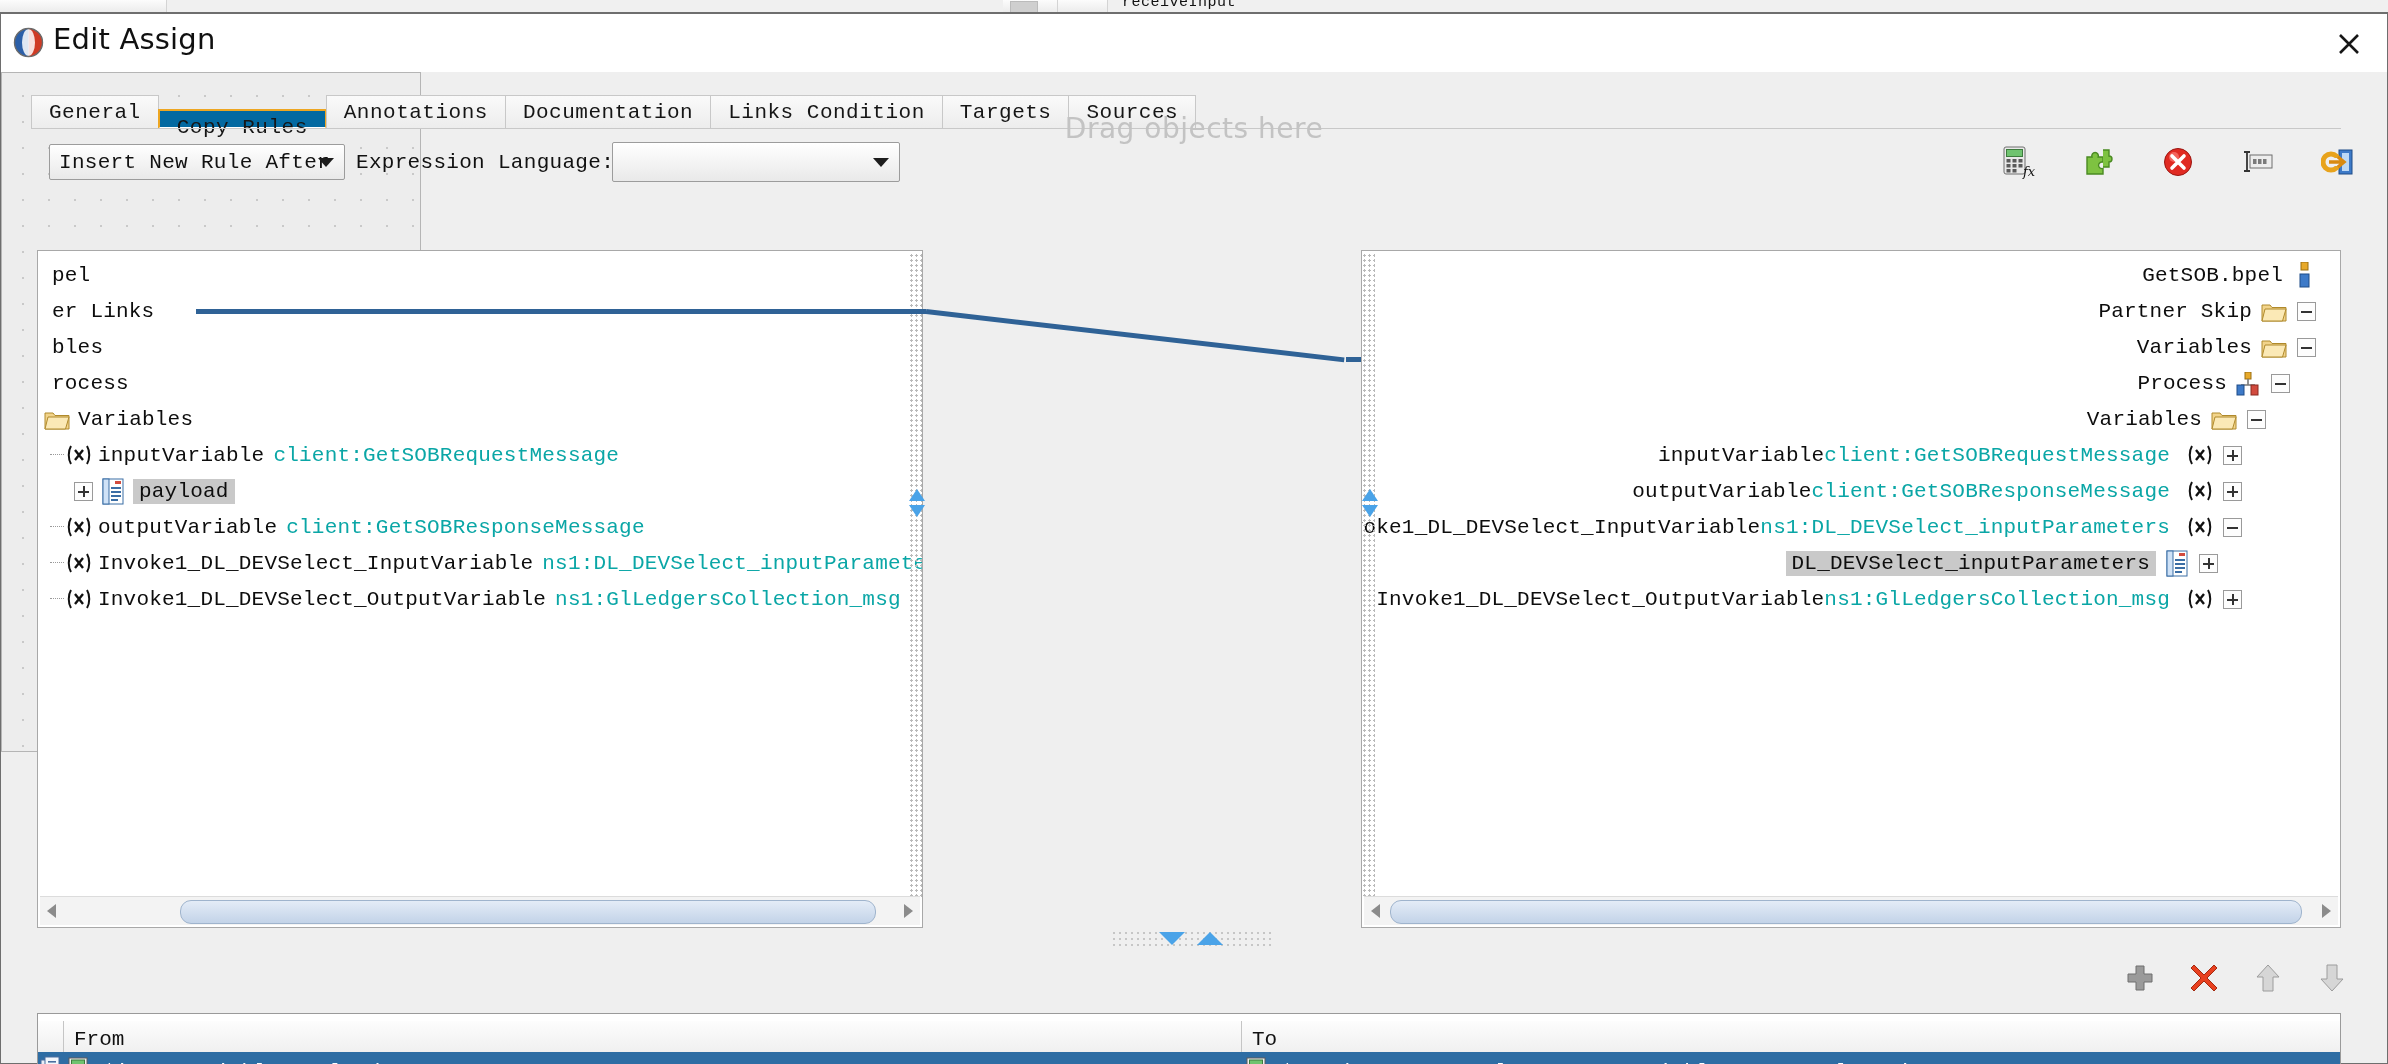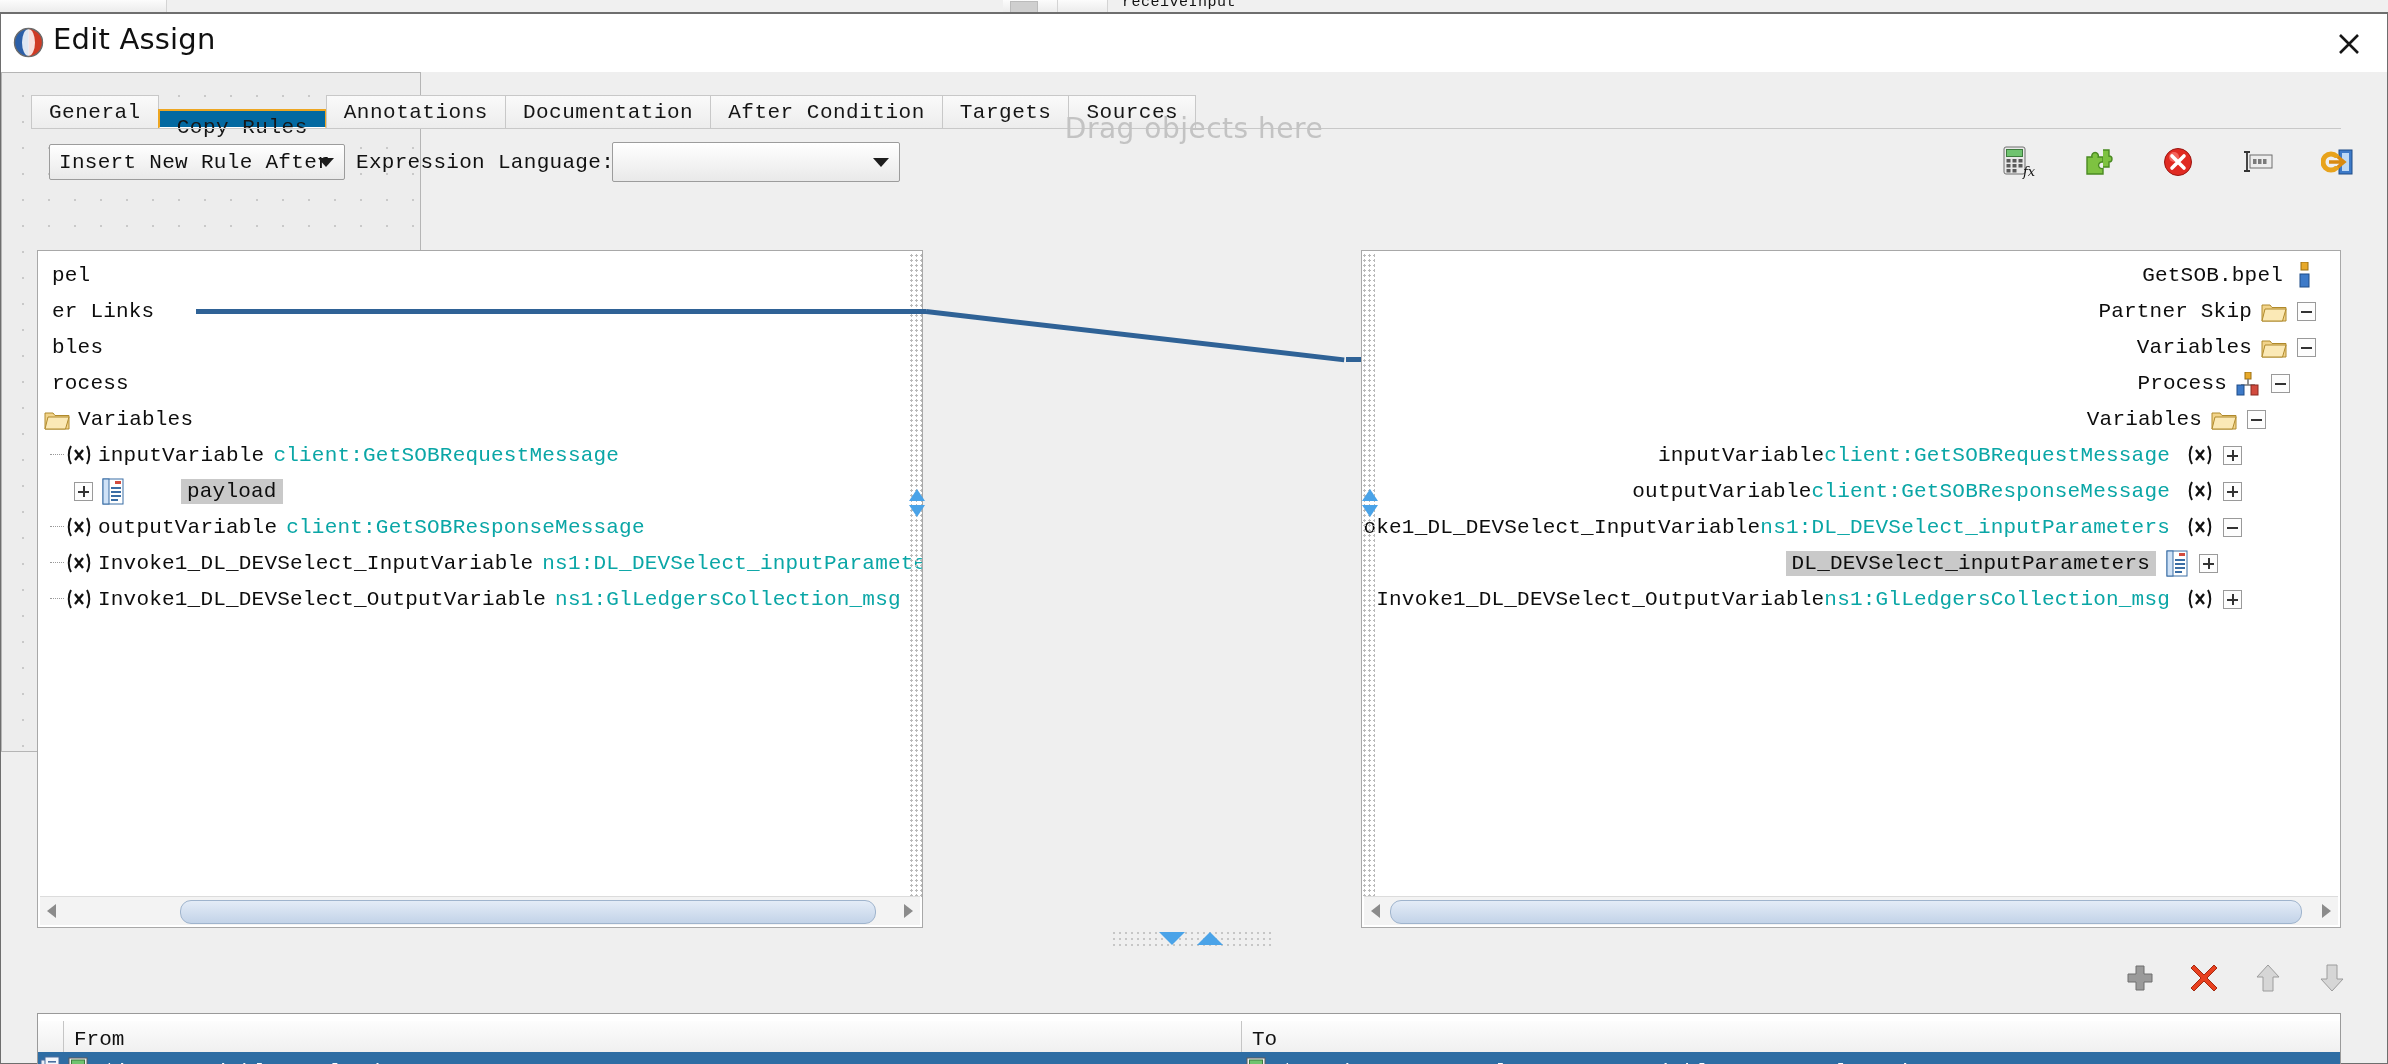--- a/index.html
+++ b/index.html
@@ -64,21 +64,21 @@
      background-size:26px 26px;background-position:8px 10px;}
   .dragtext{position:absolute;left:0;right:0;top:40px;text-align:center;
             font-family:"DejaVu Sans","Liberation Sans",sans-serif;font-size:28px;color:#c3c3c3;letter-spacing:.5px;}
 
   .tree{position:absolute;left:0;top:0;right:0;bottom:0;overflow:hidden;}
   .node{position:absolute;height:36px;display:flex;align-items:center;white-space:nowrap;
         font-size:21px;color:#0d0d0d;letter-spacing:.2px;cursor:default;}
   .node .ns{color:#0aa6a6;margin-left:9px;}
   .node.rtl{flex-direction:row-reverse;right:0;}
   .node.rtl .ns{margin-left:0;margin-right:9px;}
-  .sel{background:#c9c9c9;padding:1px 6px;margin-left:48px;}
+  .sel{background:#c9c9c9;padding:1px 6px;}
 
   .vx{display:inline-block;width:26px;height:22px;position:relative;margin-right:6px;flex:0 0 auto;}
   .rtl .vx{margin-right:0;margin-left:8px;}
   .pm{width:19px;height:19px;box-sizing:border-box;border:1px solid #9a9a9a;background:#fdfdfd;
       position:relative;flex:0 0 auto;margin-right:8px;cursor:pointer;}
   .rtl .pm{margin-right:0;margin-left:10px;}
   .pm:before{content:"";position:absolute;left:3px;top:8px;width:11px;height:2px;background:#333;}
   .pm.plus:after{content:"";position:absolute;left:8px;top:3px;width:2px;height:11px;background:#333;}
   .dashh{position:absolute;height:1px;border-top:1px dotted #9a9a9a;}
 
@@ -169,21 +169,21 @@
       </span>
     </div>
 
     <div class="body">
 
       <div class="tabstrip">
         <div class="tab">General</div>
         <div class="tab active">Copy Rules</div>
         <div class="tab">Annotations</div>
         <div class="tab">Documentation</div>
-        <div class="tab">After Condition</div>
+        <div class="tab">Links Condition</div>
         <div class="tab">Targets</div>
         <div class="tab">Sources</div>
       </div>
       <div class="tabline"></div>
 
       <div class="toolbar">
         <div class="combo" id="rule-combo">
           <span class="ctext">Insert New Rule After</span>
           <span class="arrow"></span>
         </div>

